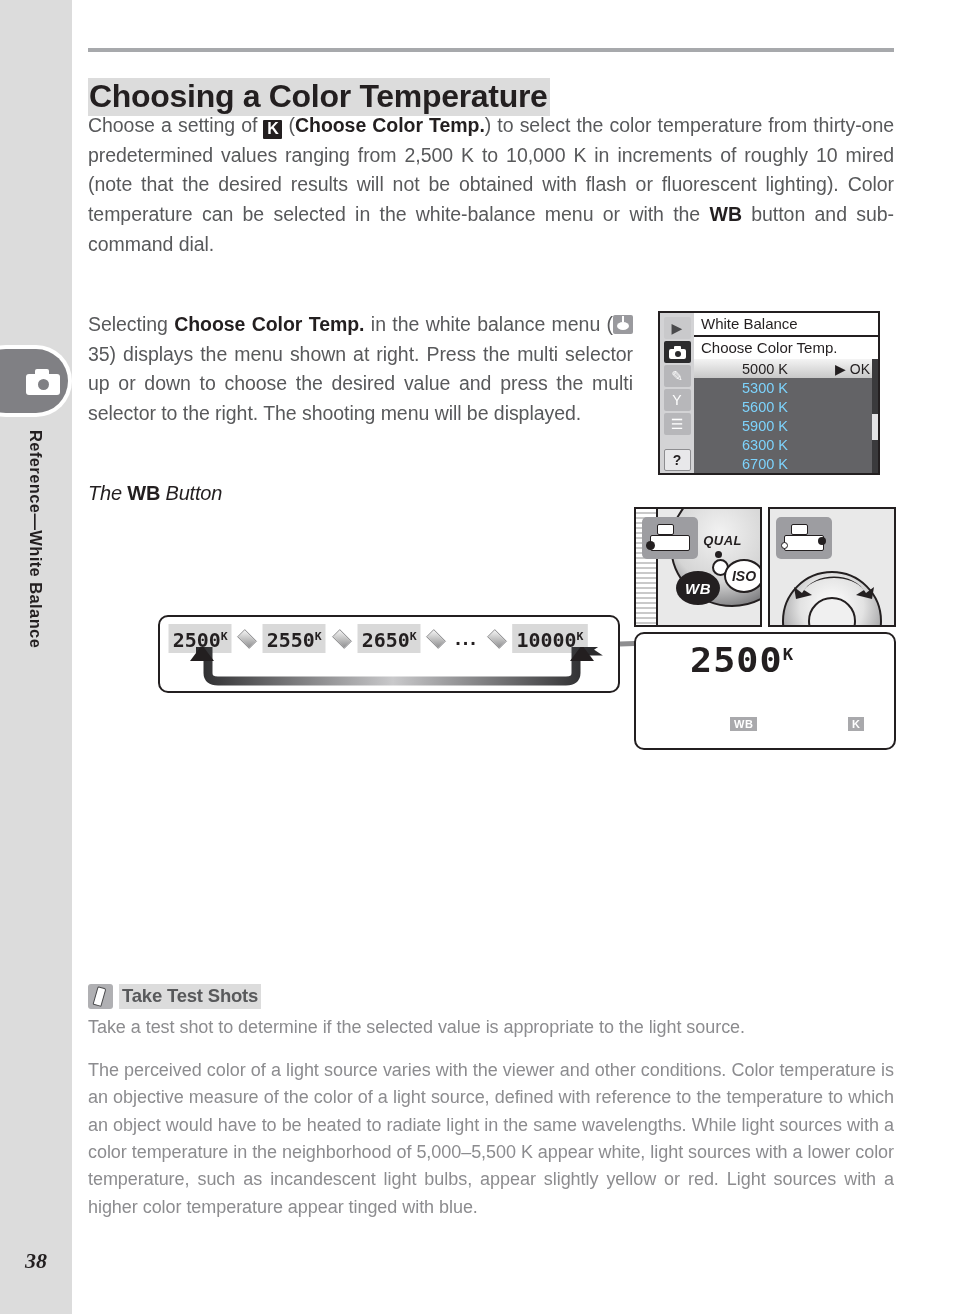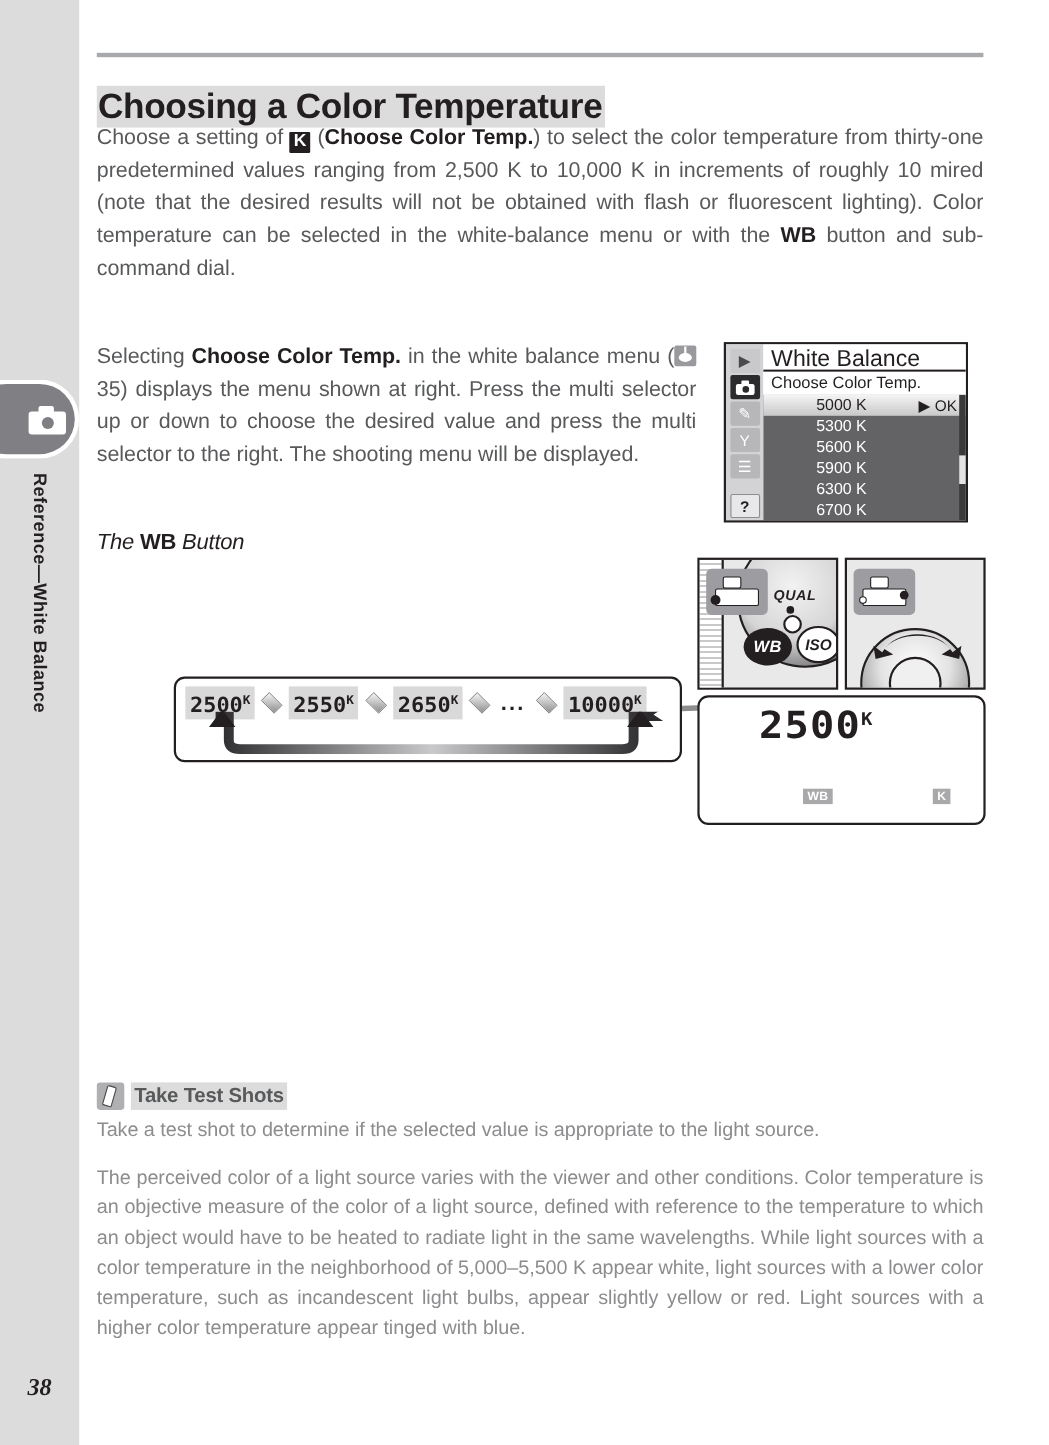--- a/index.html
+++ b/index.html
@@ -227,35 +227,35 @@
   .rail-cam-glyph { position: relative; width: 17px; height: 13px; }
   .rail-cam-glyph .b { position: absolute; left:0; bottom:0; width:17px; height:10px; background:#fff; border-radius:2px; }
   .rail-cam-glyph .h { position: absolute; left:5px; top:0; width:7px; height:4px; background:#fff; border-radius:1px 1px 0 0; }
   .rail-cam-glyph .l { position: absolute; left:6px; bottom:2px; width:6px; height:6px; background:#2b2b2d; border-radius:50%; }
 
   .menu-right { flex: 1; display: flex; flex-direction: column; }
   .menu-title {
     height: 25px;
     background: #ffffff;
     color: #231f20;
-    font-size: 21px;
+    font-size: 15px;
     padding: 2px 0 0 7px;
     border-bottom: 2px solid #231f20;
   }
   .menu-sub {
     height: 24px;
     background: #ffffff;
     color: #231f20;
     font-size: 15px;
     padding: 2px 0 0 7px;
   }
   .menu-list { flex: 1; background: #636366; position: relative; }
   .menu-row {
     height: 19px;
-    color: #ffffff;
+    color: #7dd3fc;
     font-size: 14.5px;
     display: flex;
     align-items: center;
     padding-left: 48px;
     position: relative;
   }
   .menu-row.selected {
     background: linear-gradient(#f4f4f4, #c8c8c8);
     color: #231f20;
     align-items: center;
@@ -326,21 +326,21 @@
     border-radius: 50%;
     background: #231f20;
     color: #ffffff;
     font-size: 15px; font-weight: bold;
     font-style: italic;
     display: flex; align-items: center; justify-content: center;
     letter-spacing: 0.5px;
   }
   .iso-key {
     position: absolute;
-    left: 88px; top: 60px;
+    left: 88px; top: 50px;
     width: 40px; height: 34px;
     border-radius: 50%;
     background: #ffffff;
     border: 2px solid #231f20;
     color: #231f20;
     font-size: 14px; font-weight: bold;
     font-style: italic;
     display: flex; align-items: center; justify-content: center;
   }
   .circ-btn {

